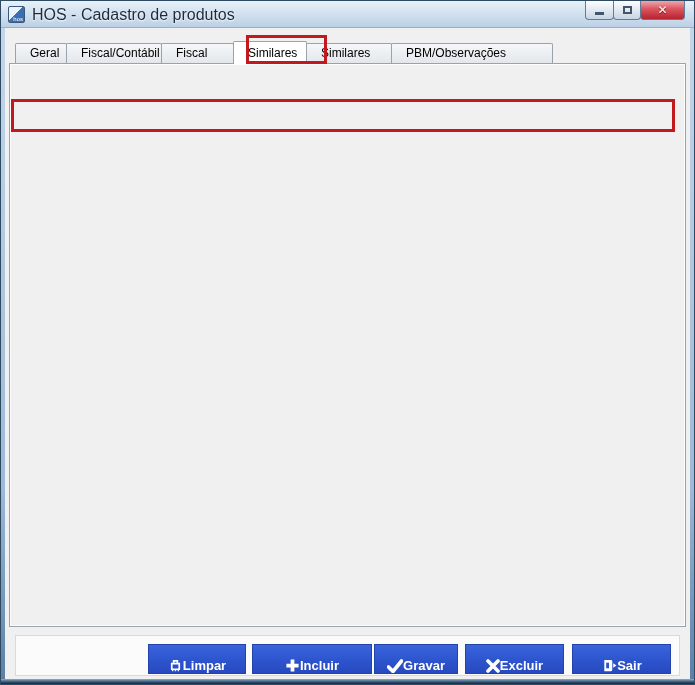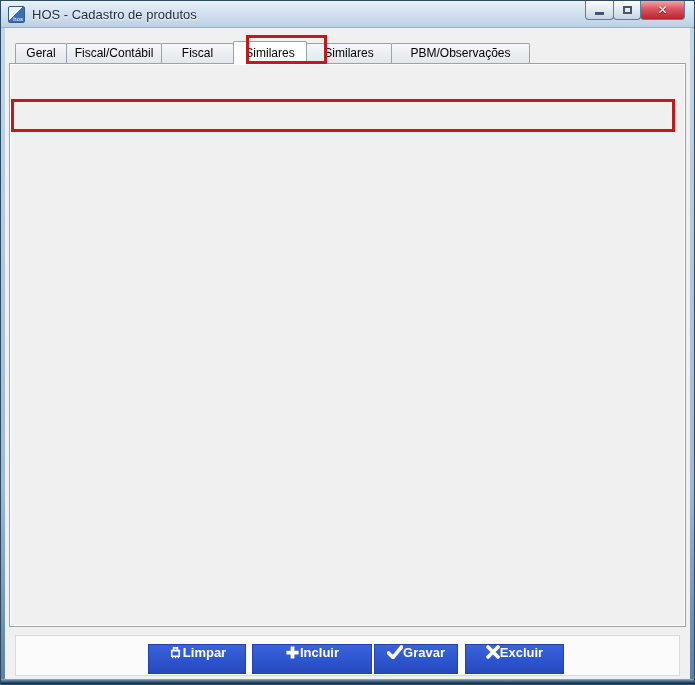--- a/index.html
+++ b/index.html
@@ -25,21 +25,21 @@
     background:linear-gradient(#8FB0CD,#33536F 60%,#122A40);
   }
   .app-icon{
     position:absolute; left:7px; top:5px; width:17px; height:17px;
     background:linear-gradient(135deg,#EAF2FB 0 45%,#3C6EB4 45% 100%);
     border:1px solid #38587E; border-radius:2px;
   }
   .app-icon span{position:absolute; right:1px; bottom:0; font-size:6px; color:#fff;}
   .title-text{
     position:absolute; left:31px; top:0; height:27px; line-height:27px;
-    font-size:13px; color:#1C2B3A; text-shadow:0 1px 2px #fff;
+    font-size:16px; color:#1C2B3A; text-shadow:0 1px 2px #fff;
   }
   .winbtns{ position:absolute; right:9px; top:0; display:flex; }
   .winbtn{
     height:19px; border:1px solid #5E7D99; border-top:none;
     background:linear-gradient(#FDFEFF,#E4EBF3 45%,#C8D5E4);
     border-radius:0 0 4px 4px; margin-left:-1px;
     display:flex; align-items:center; justify-content:center;
     color:#3A4A5A; font-size:10px;
   }
   .winbtn.min{ width:29px; } .winbtn.max{ width:28px; }
@@ -49,24 +49,24 @@
   }
   .minbar{width:9px;height:3px;background:#44556A;margin-top:6px;}
   .maxbox{width:9px;height:8px;border:2px solid #44556A;background:transparent;}
 
   
   .client{ position:absolute; left:4px; right:4px; top:27px; bottom:5px; background:#F0F0F0; }
 
   
   .tabs{ position:absolute; left:10px; top:13px; height:22px; display:flex; }
   .tab{
-    height:20px; margin-top:2px; line-height:19px; text-align:center;
+    height:20px; margin-top:2px; line-height:19px; 
     font-size:12px; color:#000; background:linear-gradient(#F5F7F9,#E3E7EB);
     border:1px solid #9AA3AC; border-bottom:none; border-radius:2px 2px 0 0;
-    margin-right:-1px; padding:0 2px; position:relative; z-index:1;
+    margin-right:-1px; padding:0 14px; position:relative; z-index:1;
   }
   .tab.active{
     height:23px; margin-top:0; line-height:22px; background:#fff; z-index:3;
   }
   .tabpage{
     position:absolute; left:4px; right:4px; top:35px; bottom:52px;
     background:#F0F0F0; border:1px solid #9AA3AC; z-index:2;
     box-shadow:0 0 0 1px #FDFDFD inset;
   }
   .red-box{ position:absolute; border:3px solid #C2191F; z-index:6; pointer-events:none; }
@@ -130,21 +130,21 @@
 
   
   .btnbar{
     position:absolute; left:10px; right:10px; bottom:3px; height:41px;
     background:#FBFBFB; border:1px solid #DADADA;
   }
   .btn{
     position:absolute; top:8px; height:30px; border:1px solid #2343A8;
     background:linear-gradient(#3A64DC,#2C53CC 60%,#2849BE);
     color:#fff; font-size:13px; font-weight:bold;
-    display:flex; align-items:flex-start; justify-content:center; 
+    display:flex; align-items:flex-end; justify-content:center; 
     font-family:"Liberation Sans","DejaVu Sans",sans-serif; cursor:pointer;
   }
   .btn svg{ display:block; }
   .btn-limpar{ left:132px; width:98px; }
   .btn-incluir{ left:236px; width:120px; }
   .btn-gravar{ left:358px; width:84px; }
   .btn-excluir{ left:449px; width:99px; }
   .btn-sair{ left:556px; width:99px; }
 </style>
 </head>
@@ -174,21 +174,21 @@
   <div class="frame-bottom"></div>
 
   <div class="client">
 
     <div class="tabs">
       <div class="tab" style="width:52px">Geral</div>
       <div class="tab" style="width:96px">Fiscal/Contábil</div>
       <div class="tab" style="width:73px">Fiscal</div>
       <div class="tab active" style="width:74px">Similares</div>
       <div class="tab" style="width:86px">Similares</div>
-      <div class="tab" style="width:139px">PBM/Observações</div>
+      <div class="tab" style="width:162px">PBM/Observações</div>
     </div>
 
     <div class="tabpage"></div>
 
     <div class="red-box tab-hl"></div>
     <div class="red-box sim-hl"></div>
 
     <div class="lbl sim-de-label">Similares de:</div>
     <div class="lbl sim-de-value">MULTIGRIP 20CAP MULTILAB......</div>
     <div class="lbl similaridade-label">Similaridade</div>
@@ -303,16 +303,24 @@
           <path d="M1.5 8 L6 12.5 L14.5 2" fill="none" stroke="#fff" stroke-width="3.6" stroke-linecap="round"></path>
         </svg>
         <span>Gravar</span>
       </div>
       <div class="btn btn-excluir">
         <svg width="14" height="14" viewBox="0 0 14 14">
           <path d="M2 2 L12 12 M12 2 L2 12" stroke="#fff" stroke-width="3.6" stroke-linecap="round"></path>
         </svg>
         <span>Excluir</span>
       </div>
+      <div class="btn btn-sair">
+        <svg width="16" height="15" viewBox="0 0 16 16">
+          <path d="M3 2 h7 a1.5 1.5 0 0 1 1.5 1.5 v9 a1.5 1.5 0 0 1 -1.5 1.5 h-7 z" fill="#fff"></path>
+          <rect x="5" y="5" width="3" height="6" fill="#2C53CC"></rect>
+          <path d="M13 8 l3 0 M12.5 5.5 L16 8 L12.5 10.5 z" fill="#fff"></path>
+        </svg>
+        <span>Sair</span>
+      </div>
     </div>
 
   </div>
 </div>
 
 </body></html>

